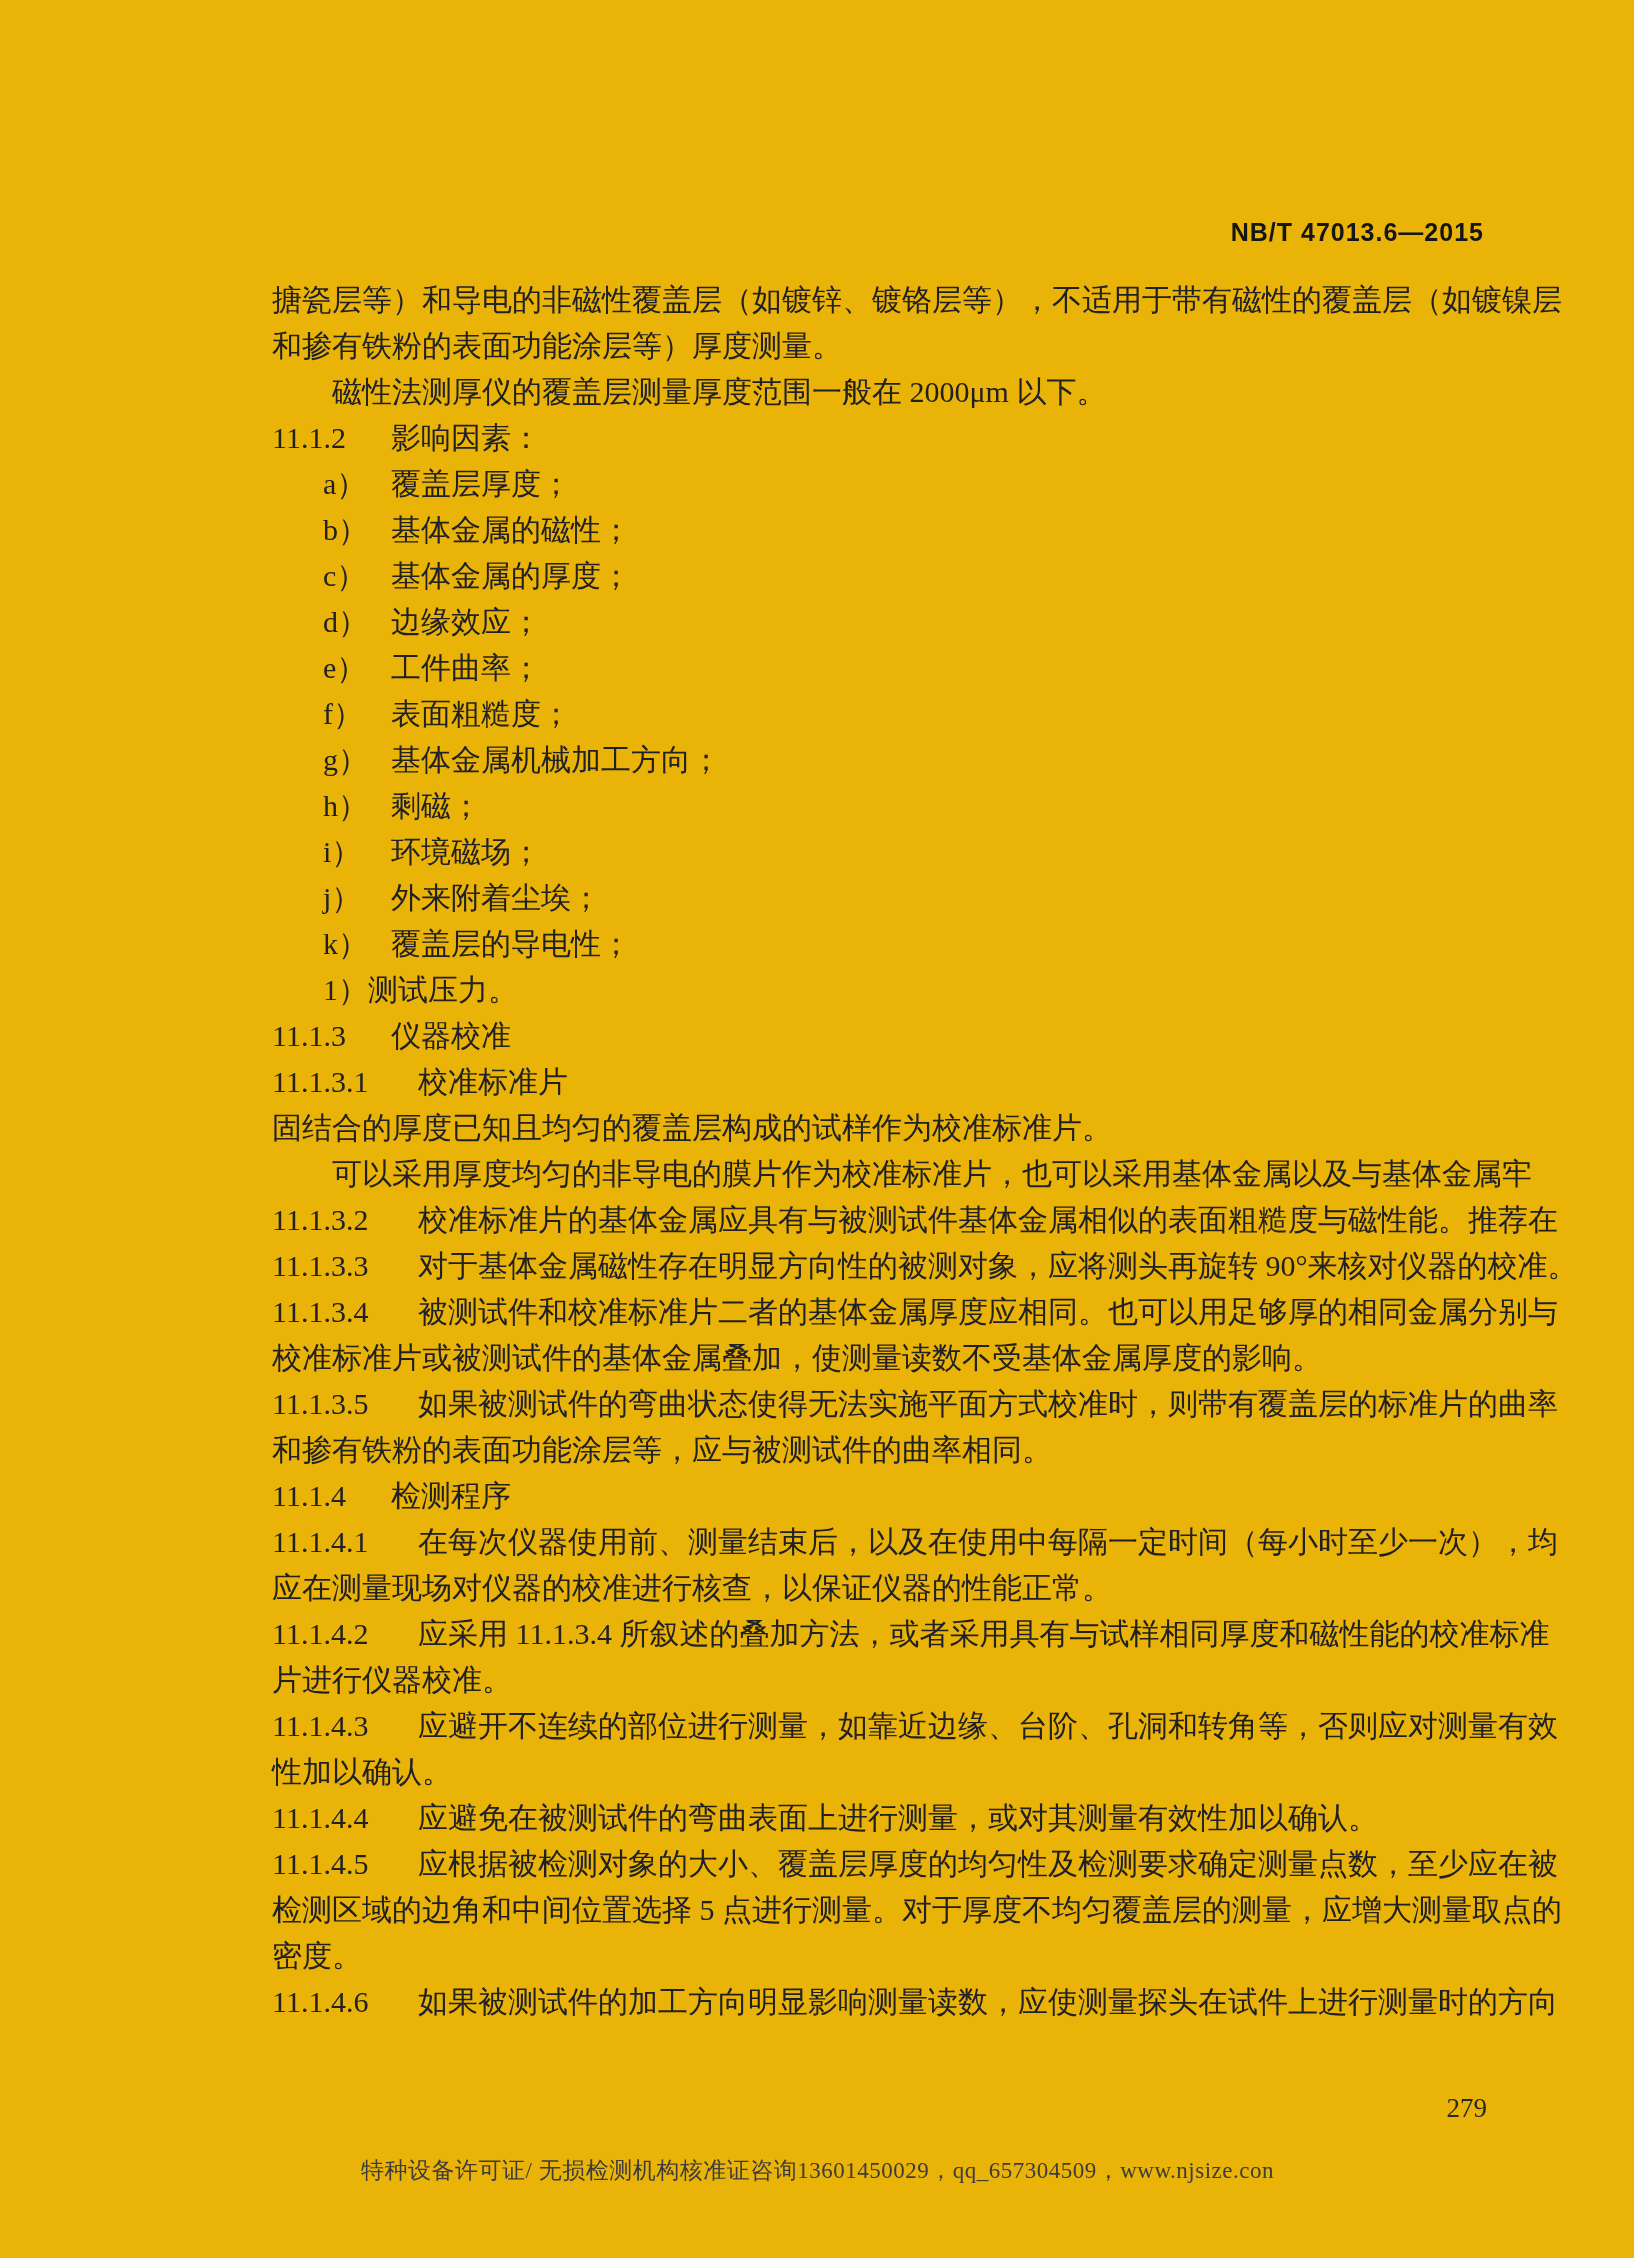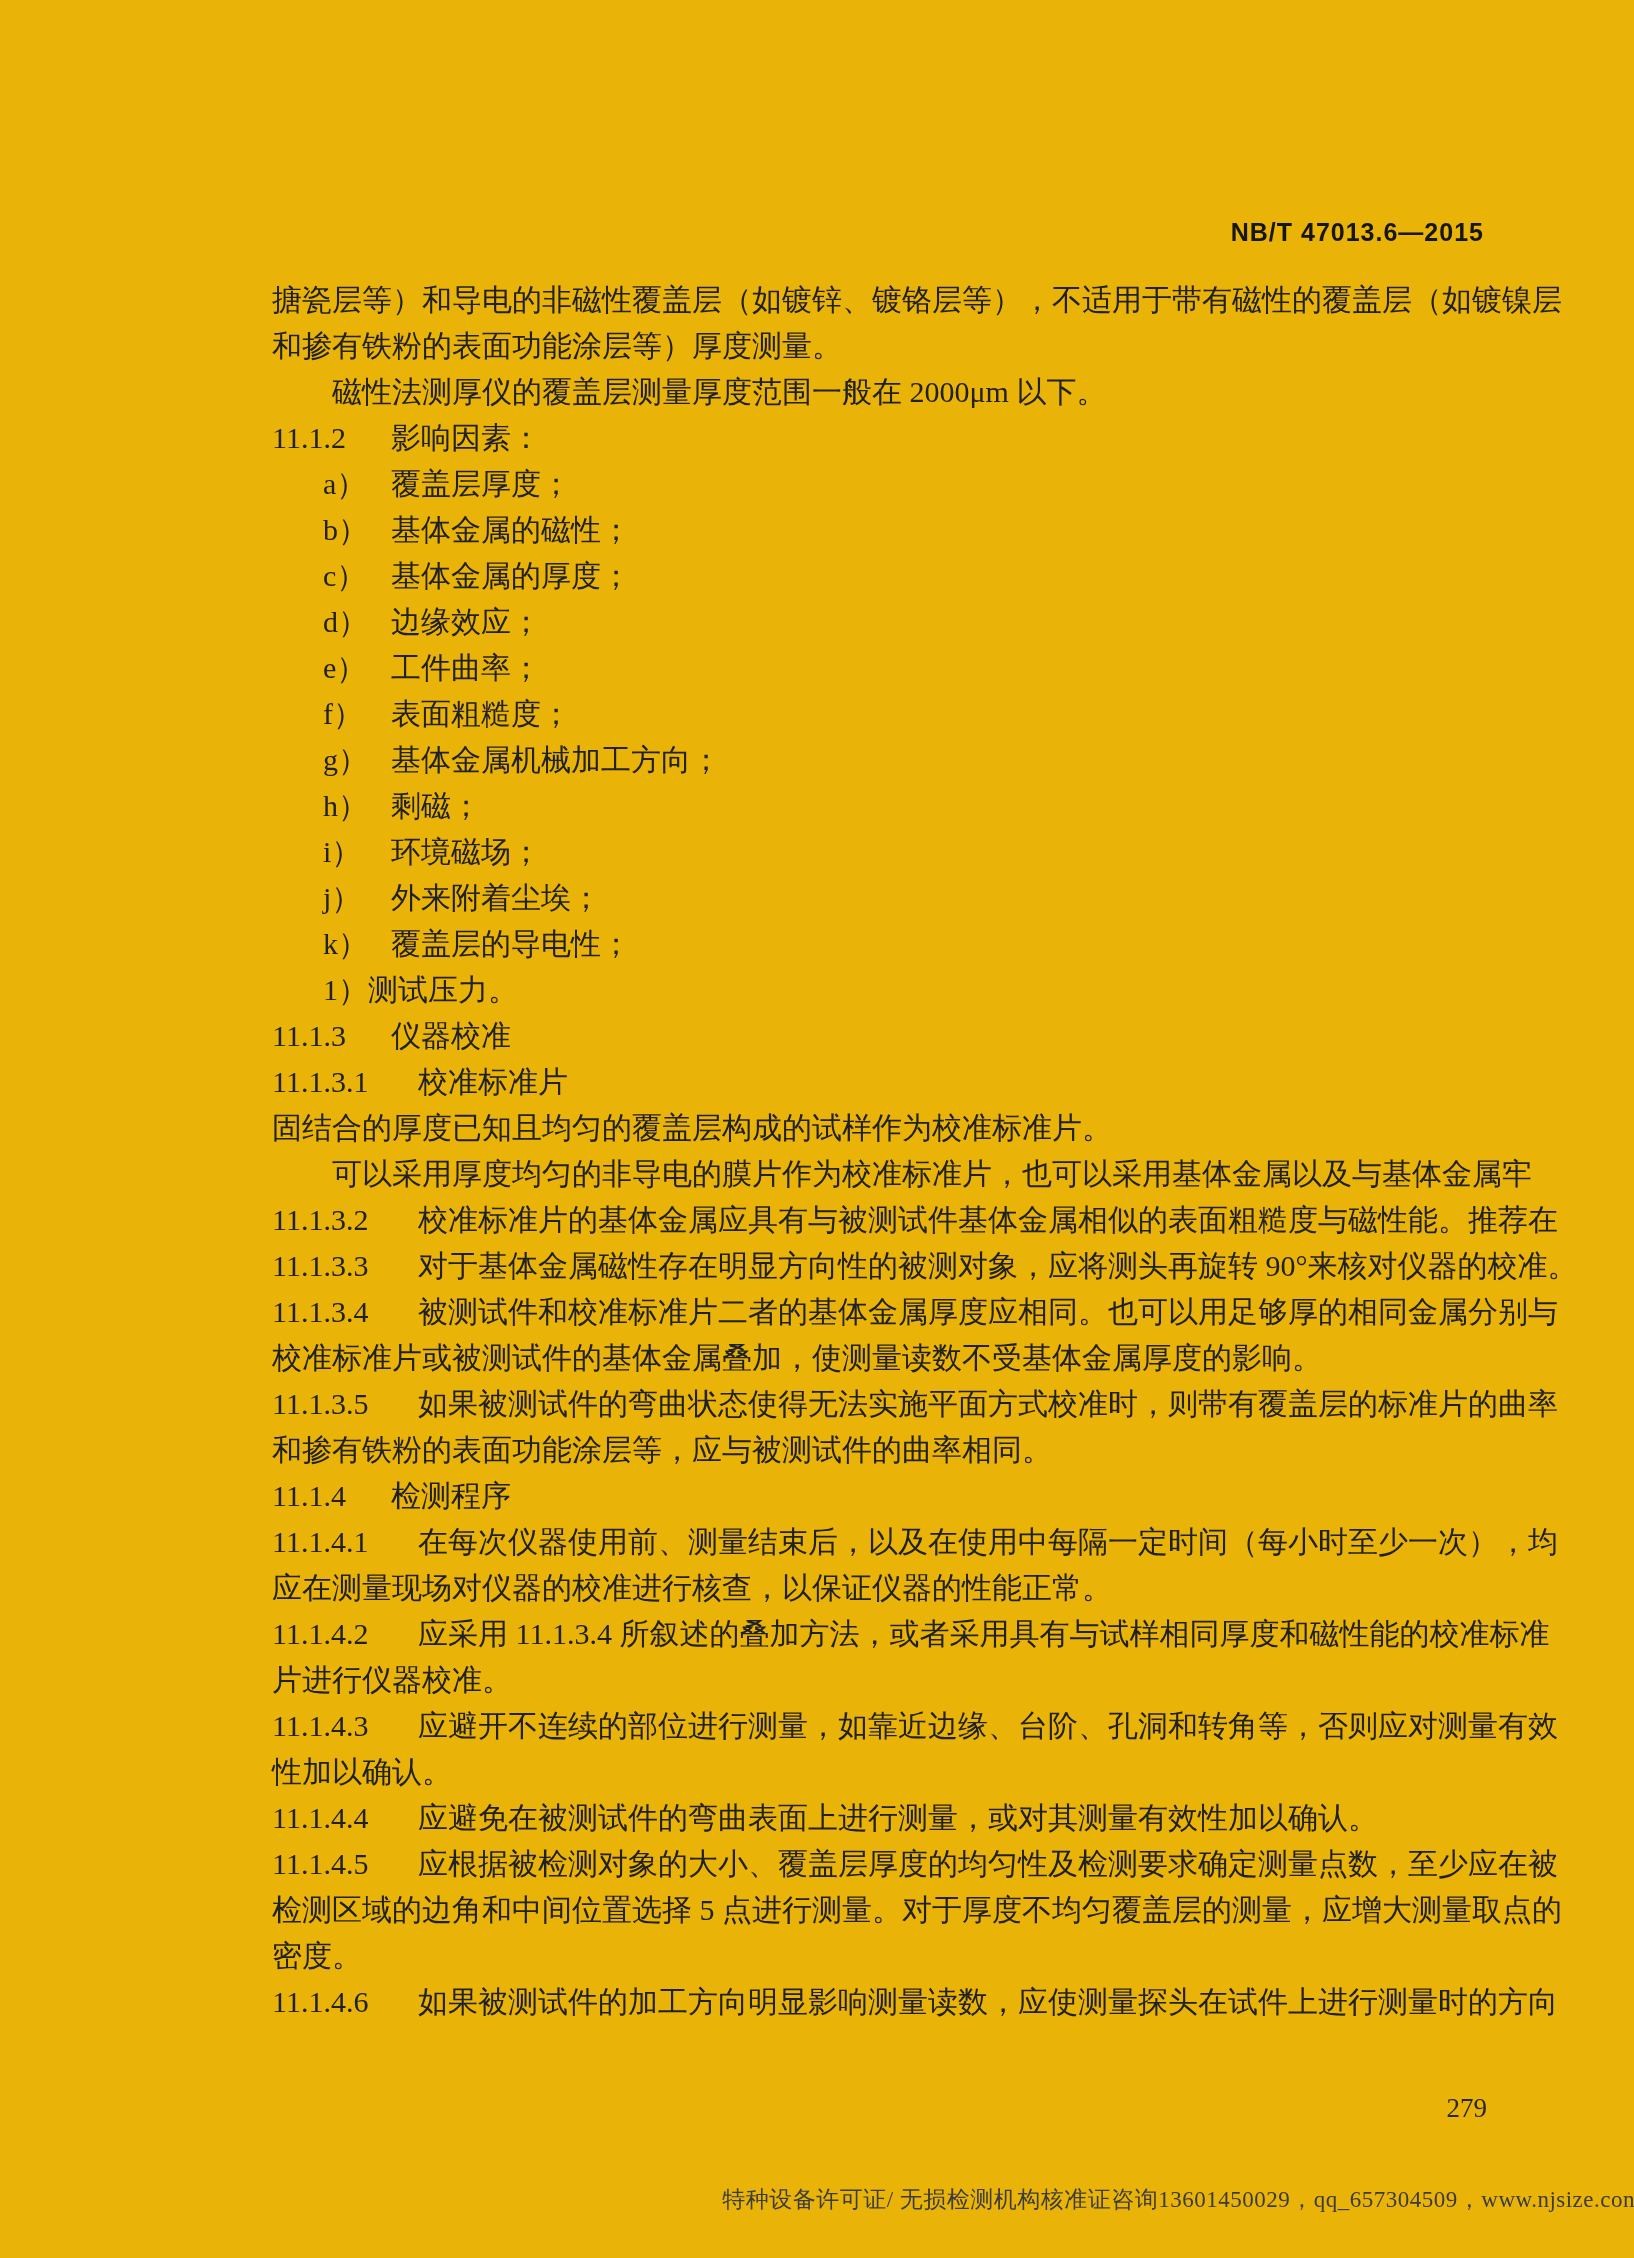--- a/index.html
+++ b/index.html
@@ -44,25 +44,24 @@
   .page-number{
     position:absolute;
     top:2093px;right:148px;
     font-size:27px;
     color:#28282a;
   }
   .watermark-footer{
     position:absolute;
     top:2155px;left:0;
     width:100%;
-    text-align:right;
+    text-align:center;
     font-size:23px;
     letter-spacing:0.5px;
     color:#3c3c3e;
-    margin-top:29px;
   }
 </style>
 </head>
 <body>
 
 <div class="page">
 
   <div class="std-header">NB/T 47013.6—2015</div>
 
   <div class="content">

